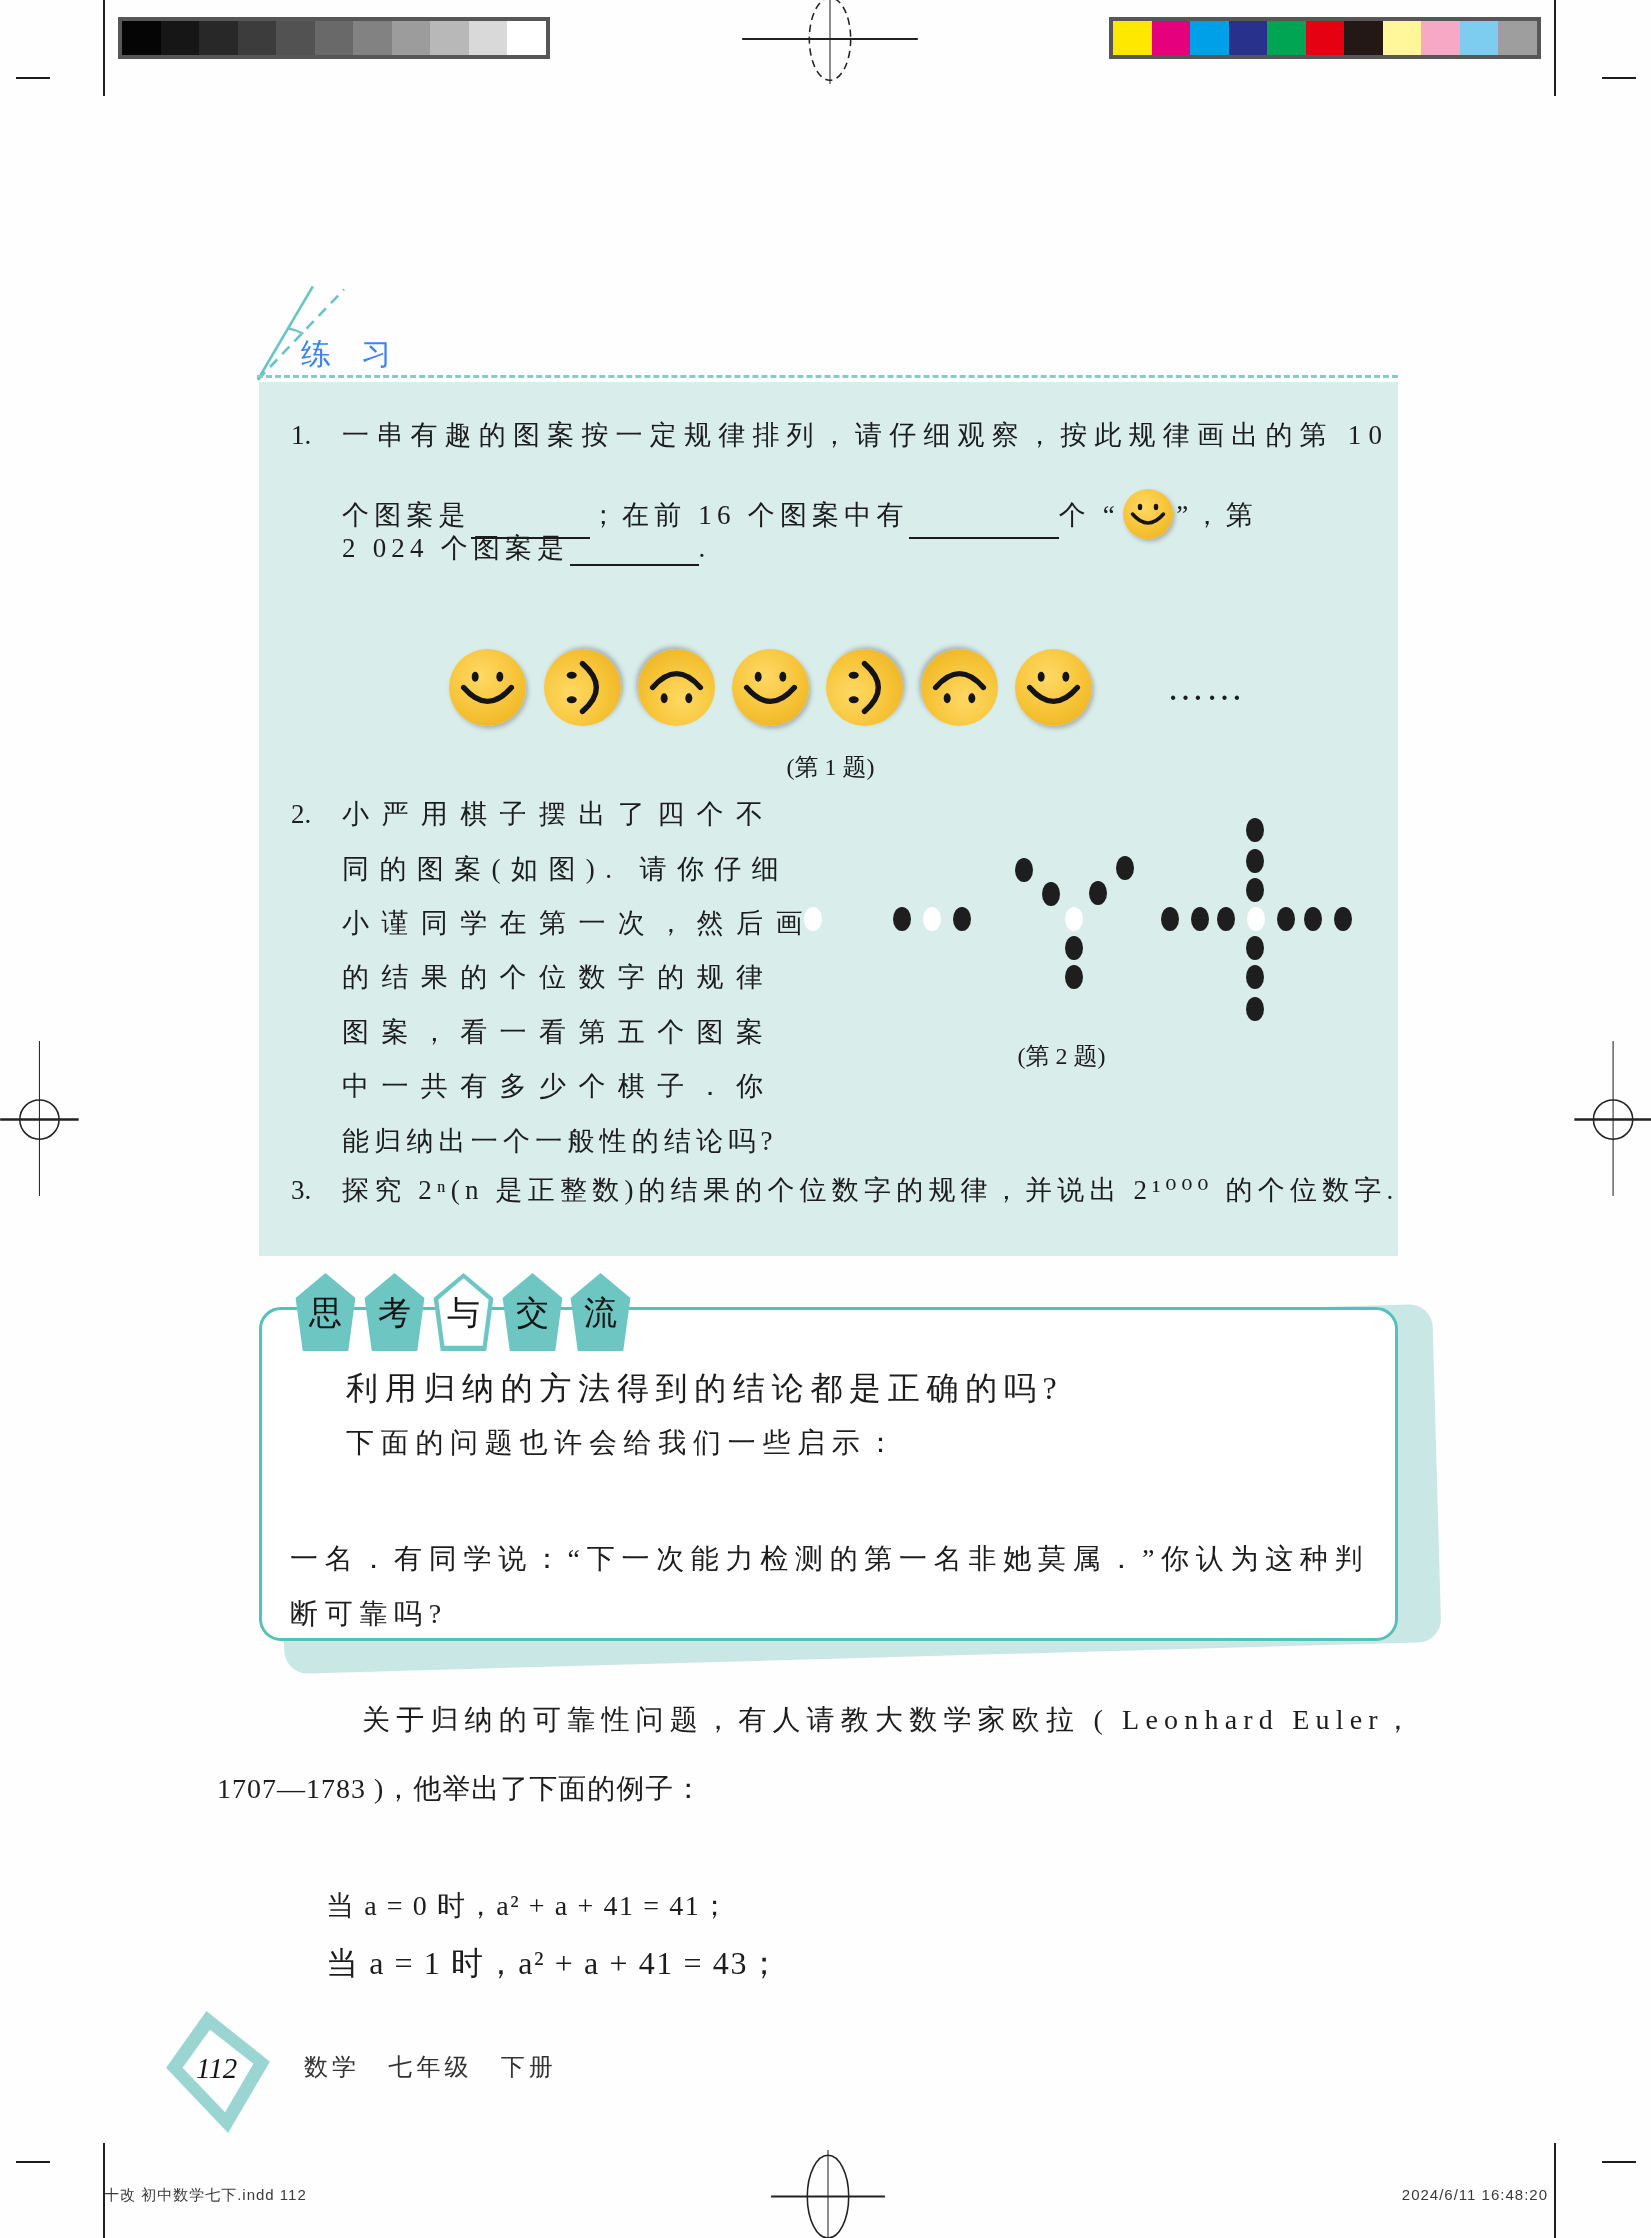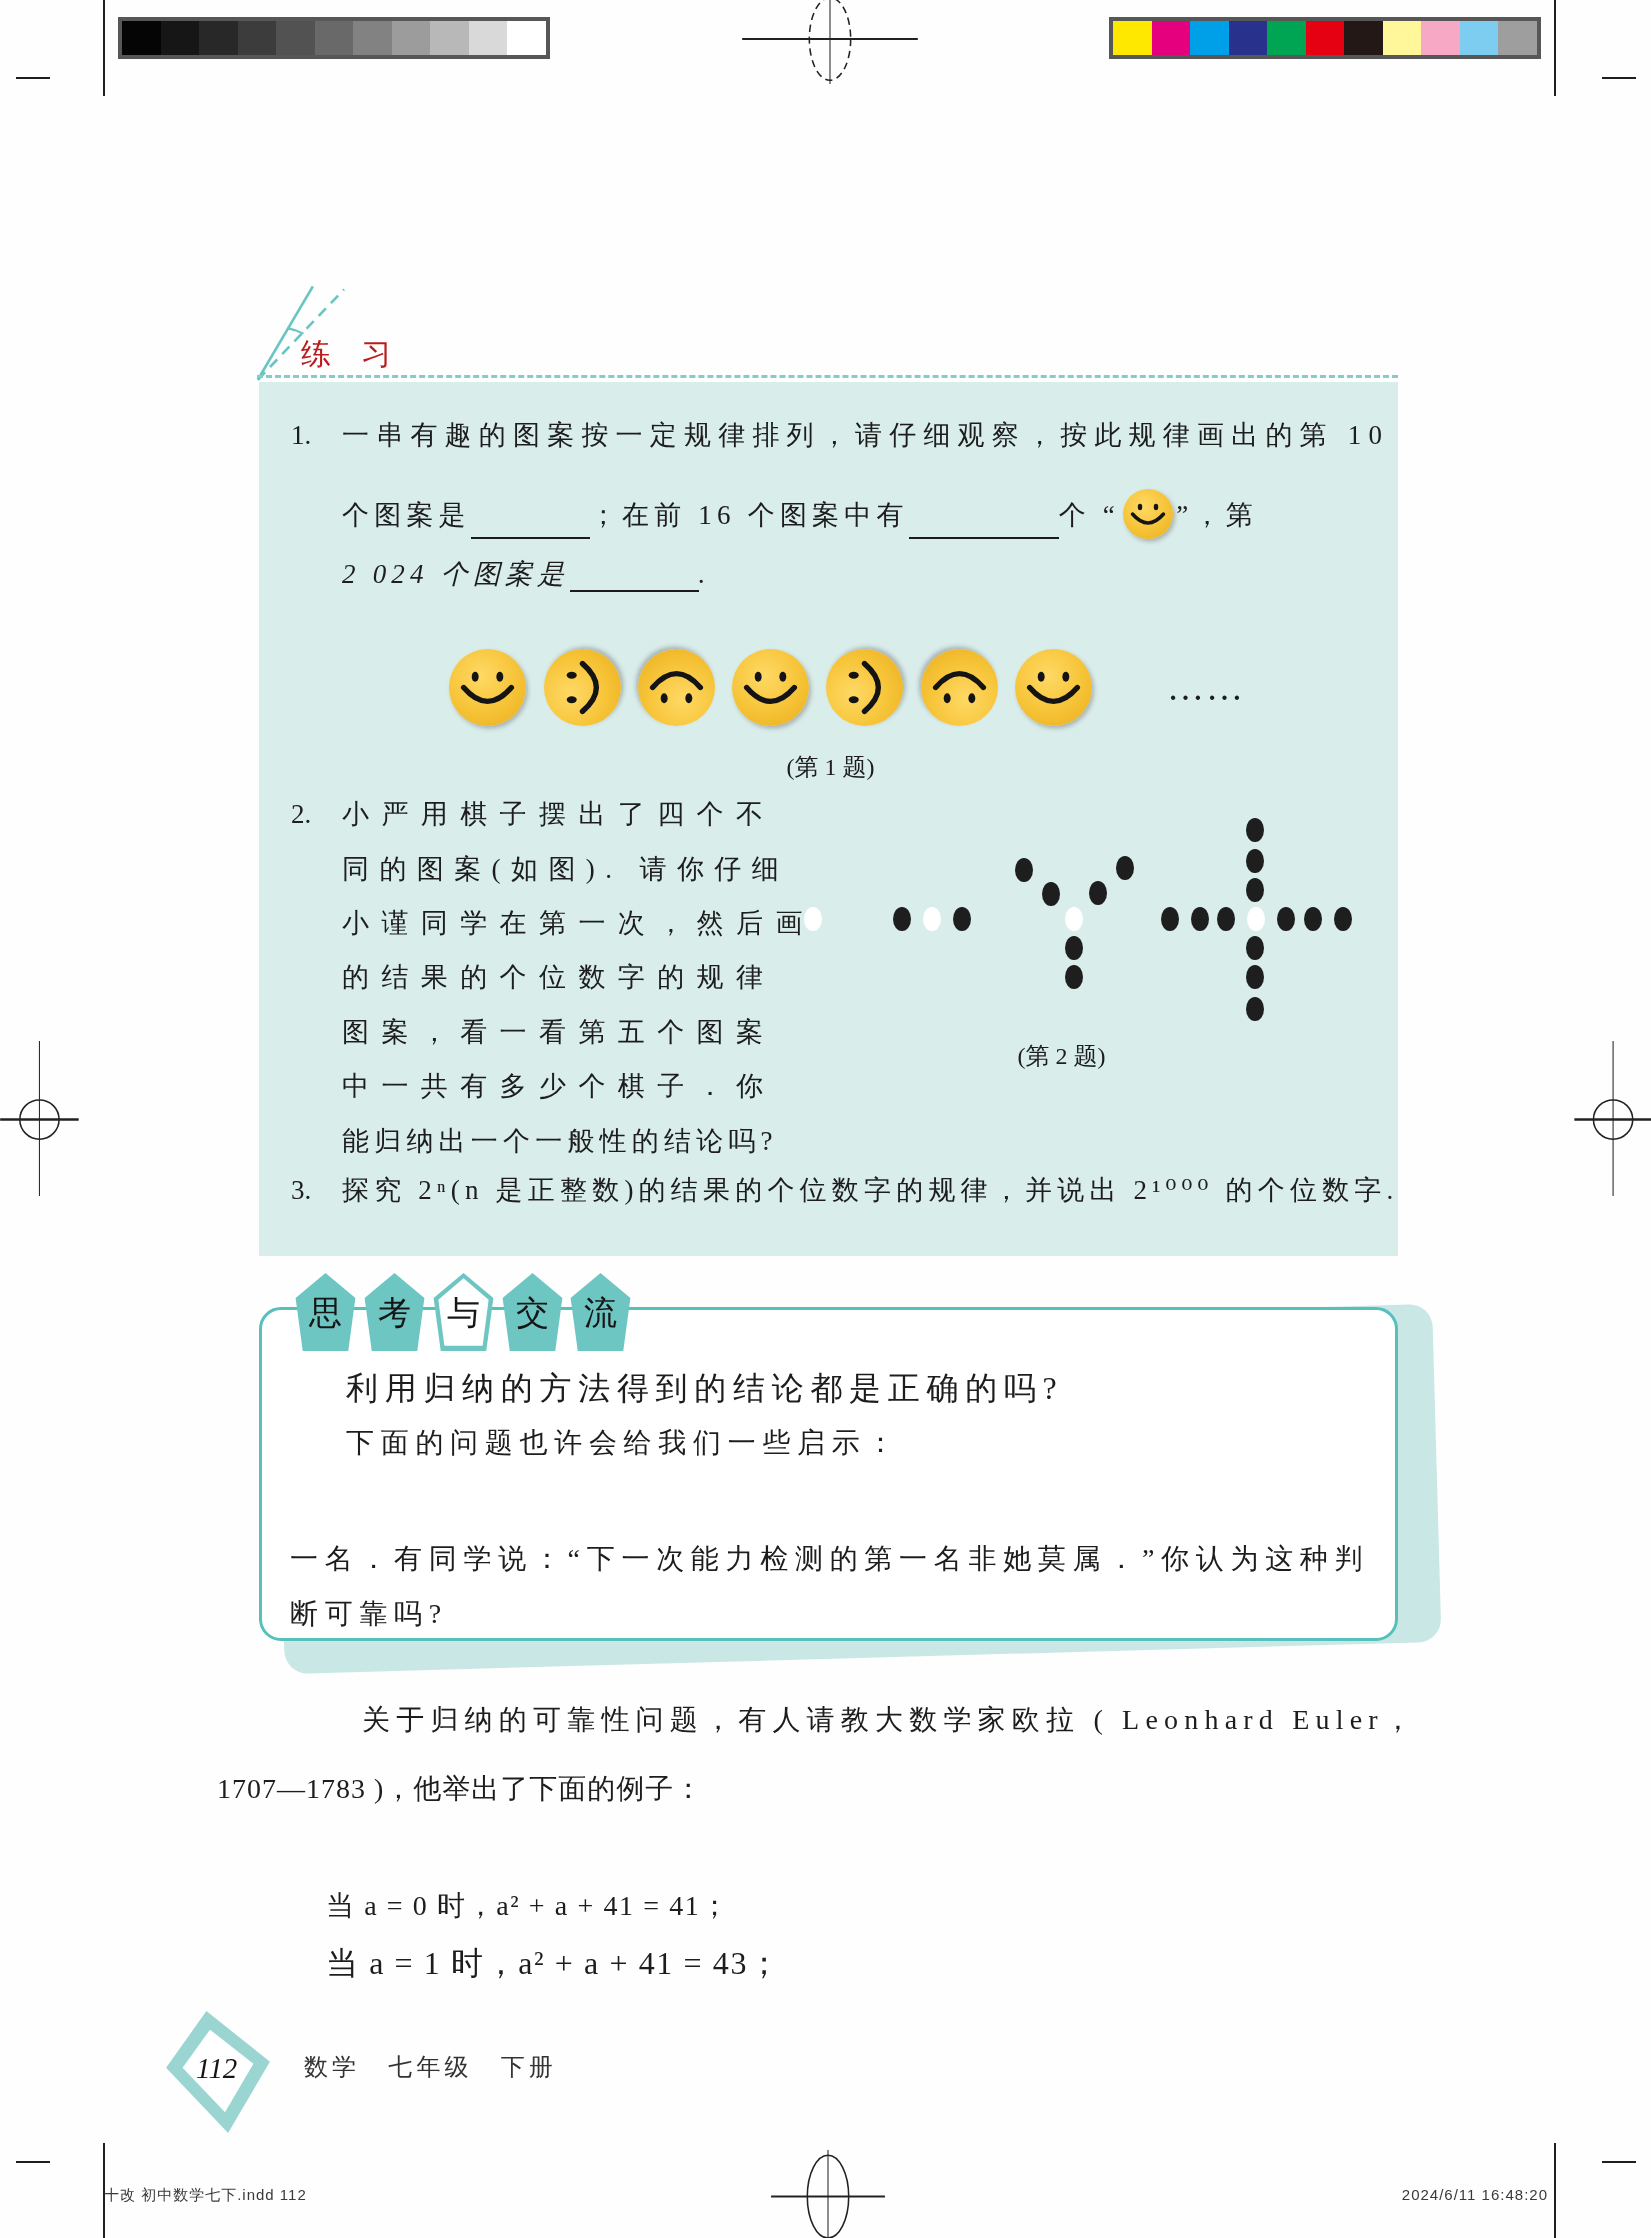--- a/index.html
+++ b/index.html
@@ -13,21 +13,21 @@
           box-sizing:border-box;padding:4.1px;display:flex;}
   .swatch{flex:1 1 auto;height:100%;}
 
   
   .mark{position:absolute;background:#1f1f1f;}
   .regsvg{position:absolute;}
 
   
   #practice-box{position:absolute;left:259px;top:382px;width:1139px;height:874px;background:#d9edeb;}
   #practice-dash{position:absolute;left:257px;top:375px;width:1141px;height:0;border-top:3.1px dashed #85cbc8;}
-  #practice-title{position:absolute;left:301px;top:334px;font-size:30px;letter-spacing:11.4px;color:#b91c1c;}
+  #practice-title{position:absolute;left:301px;top:334px;font-size:30px;letter-spacing:11.4px;color:#3b82f6;}
 
   .blank{display:inline-block;height:1em;border-bottom:2.6px solid #1b1b1b;vertical-align:bottom;}
   .b1{width:119px;} .b2{width:150px;} .b3{width:129px;}
 
   .smiley{position:absolute;border-radius:50%;
           background:radial-gradient(circle at 42% 35%, #ffd965 0%, #f6c336 55%, #e9ac1e 100%);
           box-shadow:2.1px 2.6px 4.7px rgba(110,110,110,0.45);}
   .smiley-slot{display:inline-block;width:50px;height:50px;position:relative;vertical-align:-15.5px;margin:0 3.1px;}
   .smiley-slot .smiley{left:0;top:0;}
 
@@ -125,21 +125,21 @@
 
   <div class="t" style="left:291px;top:419px;">1.</div>
   <div class="t" style="left:342px;top:419px;letter-spacing:7.2px;">一串有趣的图案按一定规律排列，请仔细观察，按此规律画出的第 10</div>
   <div class="t" style="left:342px;top:489px;letter-spacing:5.2px;">
     <span>个图案是</span><span class="blank b1"></span><span>；在前 16 个图案中有</span><span class="blank b2"></span><span>个 “</span><span class="smiley-slot" id="inline-smiley"><div class="smiley" style="width: 50px; height: 50px; transform: rotate(0deg); position: absolute;"><svg viewBox="0 0 100 100" width="100%" height="100%">
             <ellipse cx="34" cy="36" rx="4.5" ry="6.5" fill="#141414"></ellipse>
             <ellipse cx="66" cy="36" rx="4.5" ry="6.5" fill="#141414"></ellipse>
             <path d="M19 50 Q50 86 81 50" fill="none" stroke="#141414" stroke-width="7" stroke-linecap="round"></path>
           </svg></div></span><span>”，第</span>
   </div>
-  <div class="t" style="left:342px;top:558px;letter-spacing:5.2px;font-style:italic;">
+  <div class="t" style="left:342px;top:532px;letter-spacing:5.2px;">
     <span>2 024 个图案是</span><span class="blank b3"></span><span>.</span>
   </div>
   <div class="t" style="left:1167px;top:665px;font-size:37px;letter-spacing:2.1px;">……</div>
   <div class="cap" style="left:753px;top:751px;width:155px;">(第 1 题)</div>
 
   <div class="t" style="left:291px;top:798px;">2.</div>
   <div class="t" style="left:342px;top:798px;letter-spacing:12.4px;">小严用棋子摆出了四个不</div>
   <div class="t" style="left:342px;top:853px;letter-spacing:10.4px;">同的图案(如图). 请你仔细</div>
   <div class="t" style="left:342px;top:907px;letter-spacing:12.4px;">小谨同学在第一次，然后画</div>
   <div class="t" style="left:342px;top:961px;letter-spacing:12.4px;">的结果的个位数字的规律</div>

